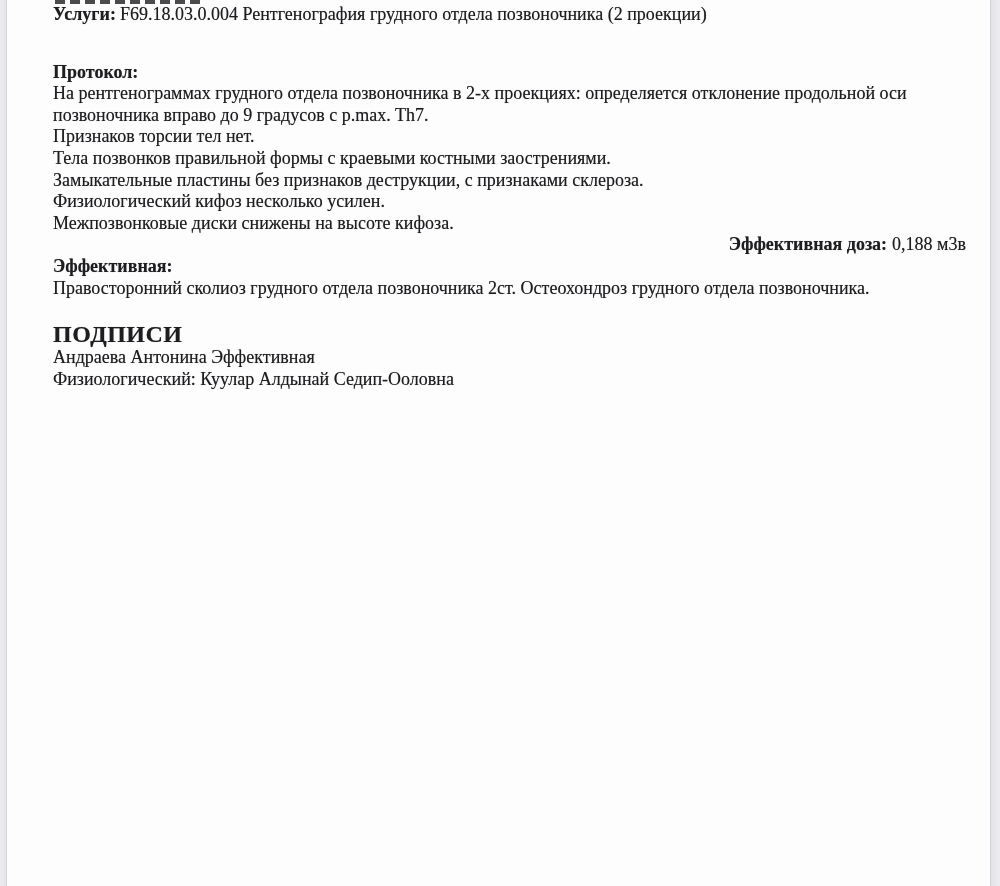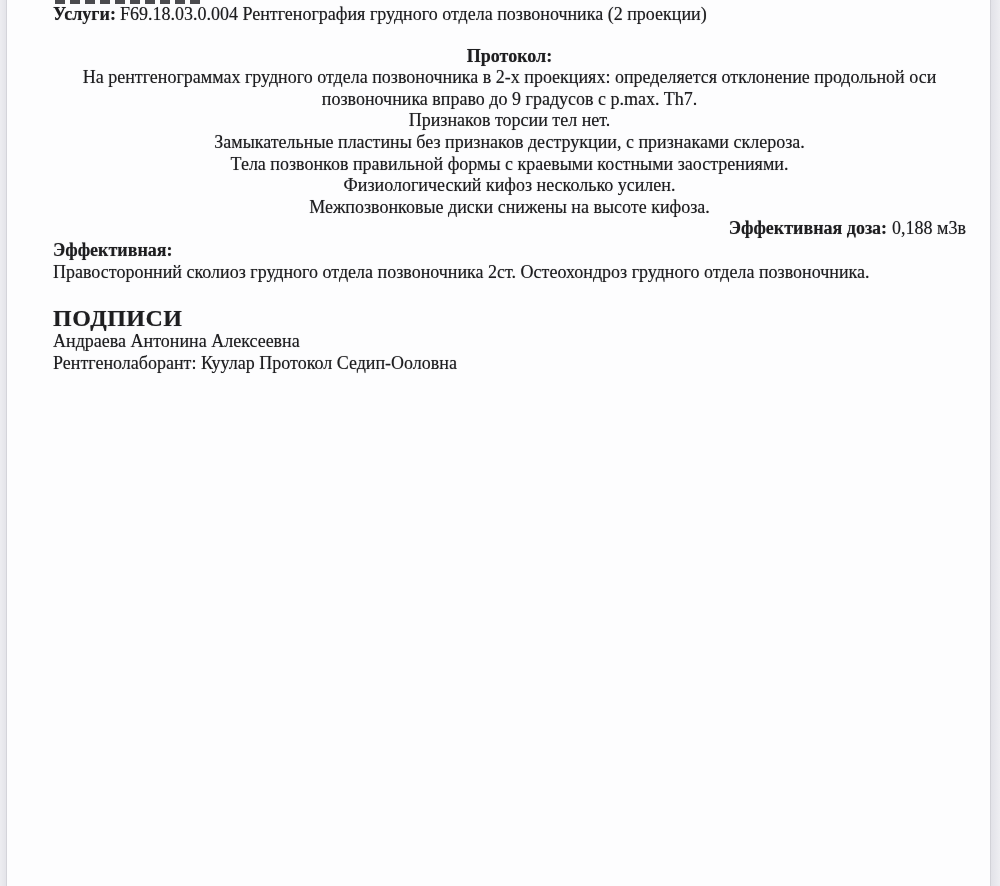--- a/index.html
+++ b/index.html
@@ -46,21 +46,21 @@
     height: 4px;
     margin-top: 0;
     margin-left: 2px;
     background: repeating-linear-gradient(90deg,
       rgba(44,44,48,0.85) 0 10px,
       rgba(44,44,48,0) 10px 15px);
     filter: blur(0.7px);
   }
   .services { margin-top: 25px; }
   .services b { margin-right: 4px; }
-  .protocol { margin-top: 20px; text-align: center; }
+  .protocol { margin-top: 36px; }
   .protocol p { white-space: nowrap; }
   .dose { margin-top: 10px; text-align: right; }
   .dose b { margin-right: 5px; }
   .concl-head { margin-top: 20px; font-weight: bold; }
   .concl-text { margin-top: 22px; }
   .signatures { margin-top: 23px; }
   .signatures .sig-head {
     font-weight: bold;
     font-size: 24px;
     line-height: 25px;
@@ -81,35 +81,35 @@
 
       <p class="services">
         <b>Услуги:</b><span>F69.18.03.0.004 Рентгенография грудного отдела позвоночника (2 проекции)</span>
       </p>
 
       <div class="protocol">
         <p><b>Протокол:</b></p>
         <p>На рентгенограммах грудного отдела позвоночника в 2-х проекциях: определяется отклонение продольной оси</p>
         <p>позвоночника вправо до 9 градусов с p.max. Th7.</p>
         <p>Признаков торсии тел нет.</p>
+        <p>Тела позвонков правильной формы с краевыми костными заострениями.</p>
         <p>Замыкательные пластины без признаков деструкции, с признаками склероза.</p>
-        <p>Тела позвонков правильной формы с краевыми костными заострениями.</p>
         <p>Физиологический кифоз несколько усилен.</p>
         <p>Межпозвонковые диски снижены на высоте кифоза.</p>
       </div>
 
       <p class="dose">
         <b>Эффективная доза:</b><span>0,188 м3в</span>
       </p>
 
       <p class="concl-head">Эффективная:</p>
 
       <p class="concl-text">Правосторонний сколиоз грудного отдела позвоночника 2ст. Остеохондроз грудного отдела позвоночника.</p>
 
       <div class="signatures">
         <p class="sig-head">ПОДПИСИ</p>
-        <p>Андраева Антонина Алексеевна</p>
-        <p>Рентгенолаборант: Куулар Протокол Седип-Ооловна</p>
+        <p>Андраева Антонина Эффективная</p>
+        <p>Физиологический: Куулар Алдынай Седип-Ооловна</p>
       </div>
 
     </div>
   </div>
 </div>
 
 </body></html>

